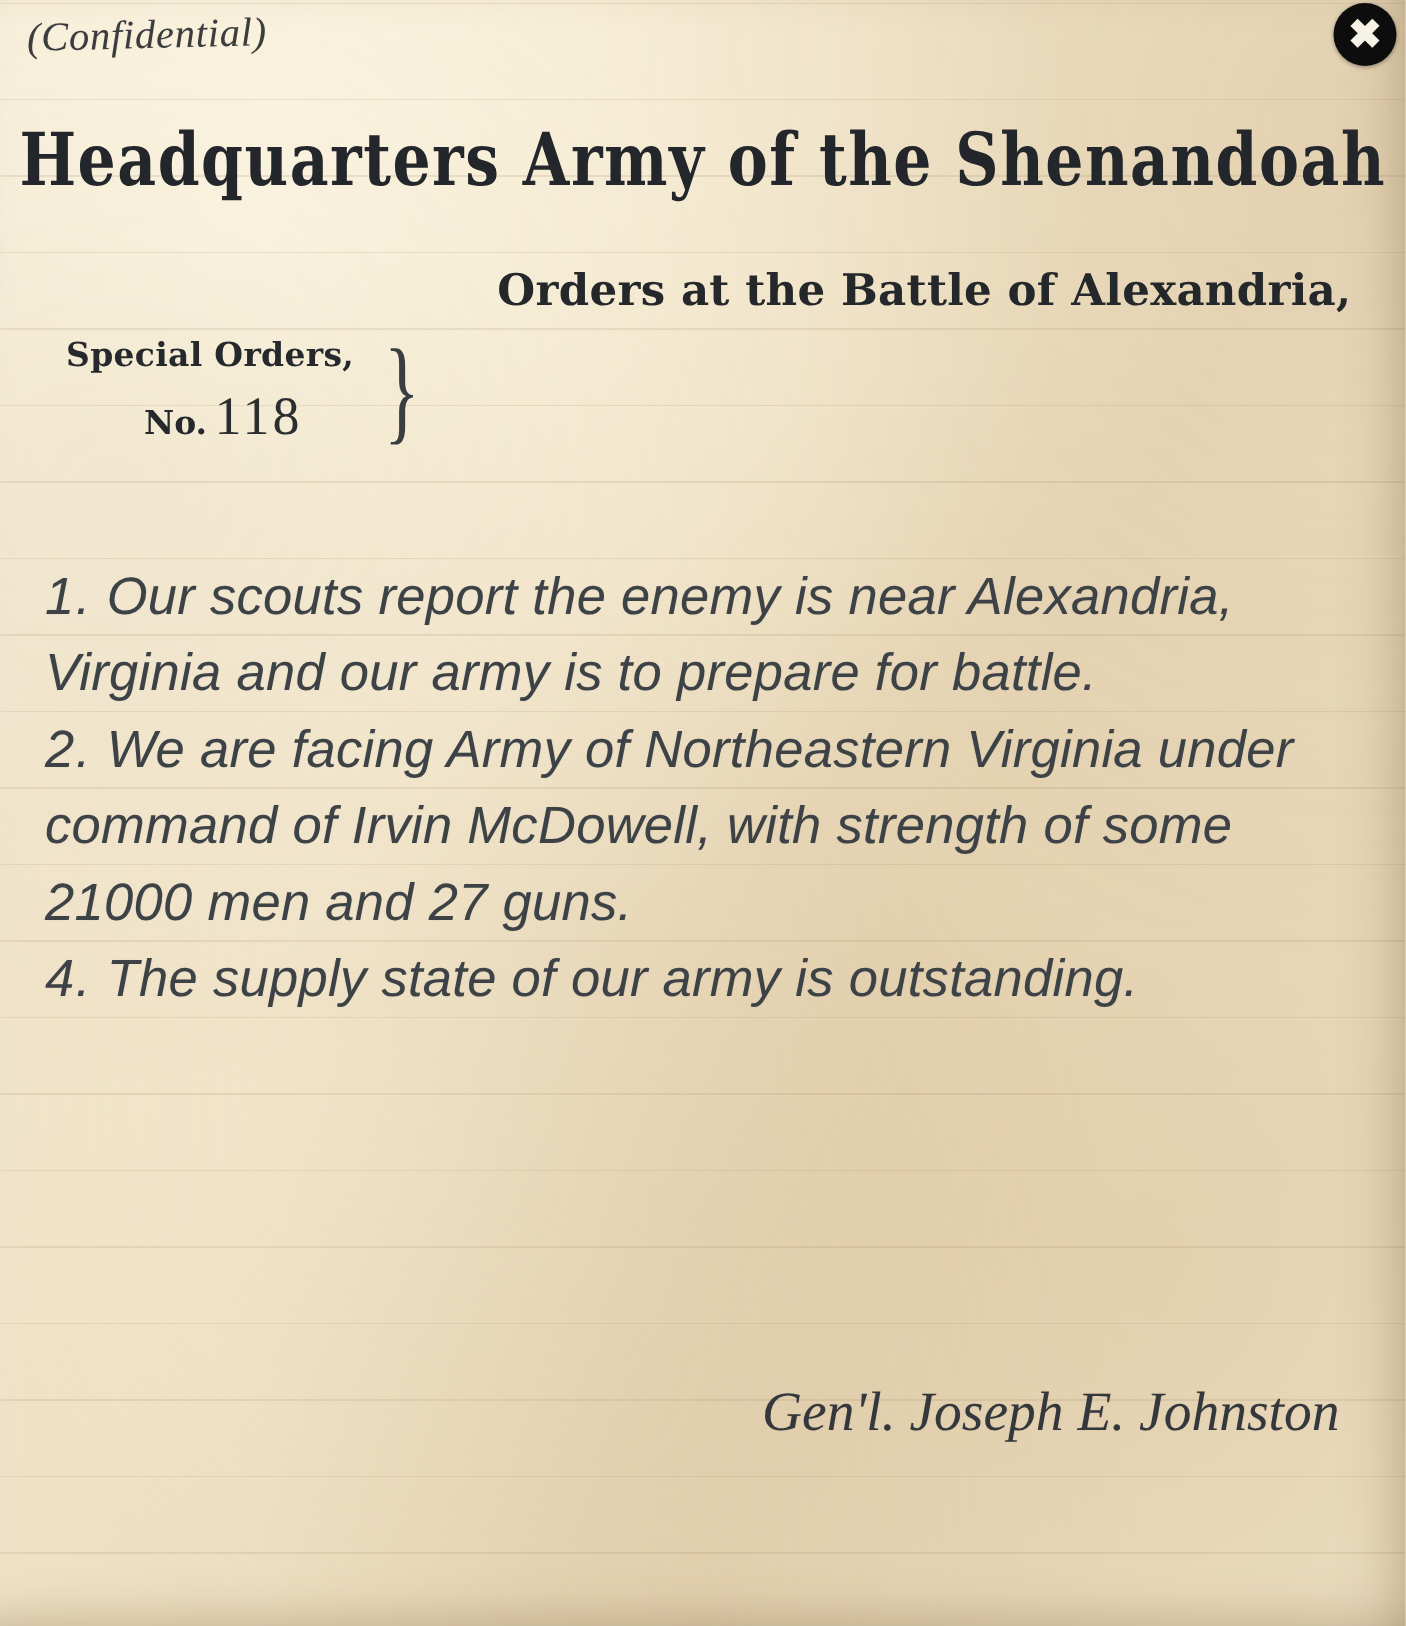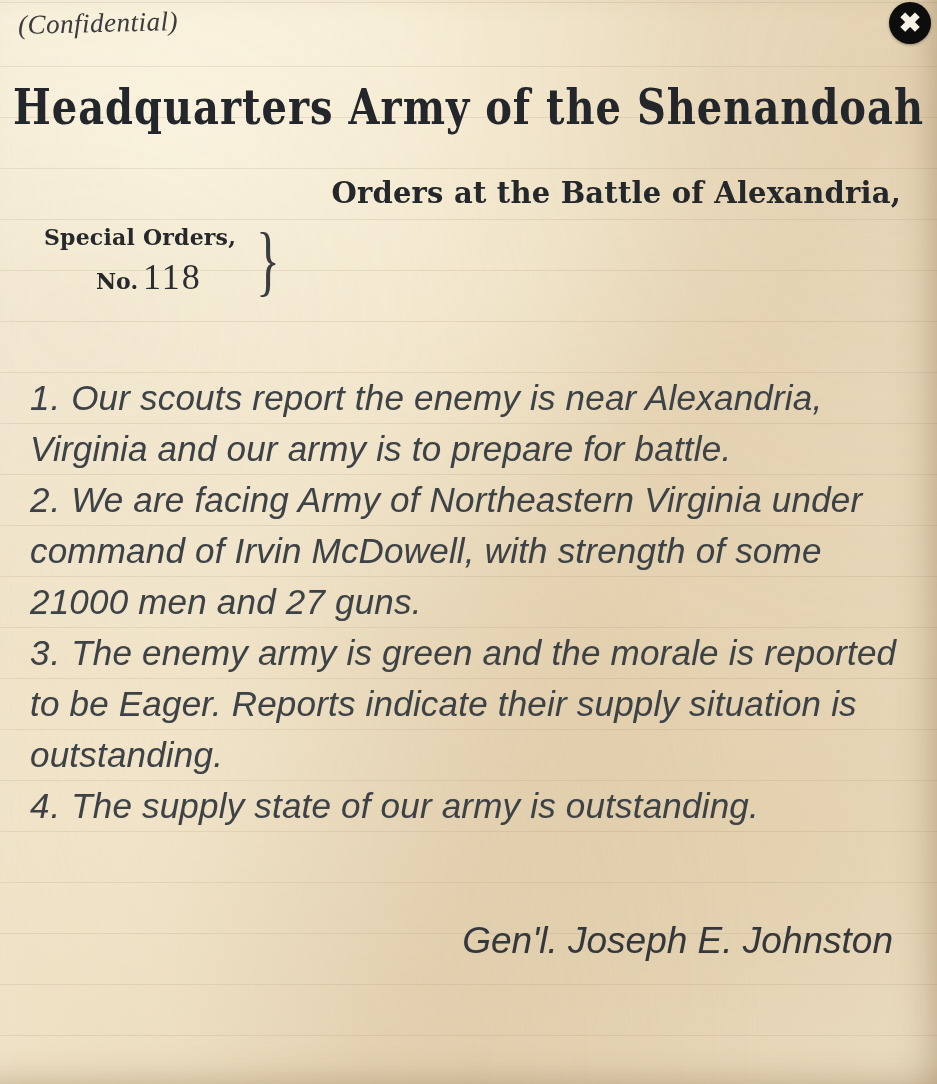--- a/index.html
+++ b/index.html
@@ -225,21 +225,21 @@
     margin: 0;
   }
   .order-paragraph .order-num {
     letter-spacing: 1px;
   }
 
   #signature {
     position: absolute;
     right: 44px;
     top: 920px;
-    font-family: Liberation Sans, sans-serif;
+    font-family: Liberation Serif, serif;
     font-style: italic;
     font-size: 37px;
     color: #34383c;
     white-space: nowrap;
   }
 
   
   #confidential-note, .order-paragraph, #signature {
     text-shadow: 0 0 1px rgba(70,70,70,0.12);
   }
@@ -275,24 +275,20 @@
   <div id="orders-body">
     <p class="order-paragraph">
       <span class="order-num">1.</span>
       <span>Our scouts report the enemy is near Alexandria, Virginia and our army is to prepare for battle.</span>
     </p>
     <p class="order-paragraph">
       <span class="order-num">2.</span>
       <span>We are facing Army of Northeastern Virginia under command of Irvin McDowell, with strength of some 21000 men and 27 guns.</span>
     </p>
     <p class="order-paragraph">
-      <span class="order-num">3.</span>
-      <span>The enemy army is green and the morale is reported to be Eager. Reports indicate their supply situation is outstanding.</span>
-    </p>
-    <p class="order-paragraph">
       <span class="order-num">4.</span>
       <span>The supply state of our army is outstanding.</span>
     </p>
   </div>
 
   <div id="signature">Gen'l. Joseph E. Johnston</div>
 
 </div>
 
 </body></html>

